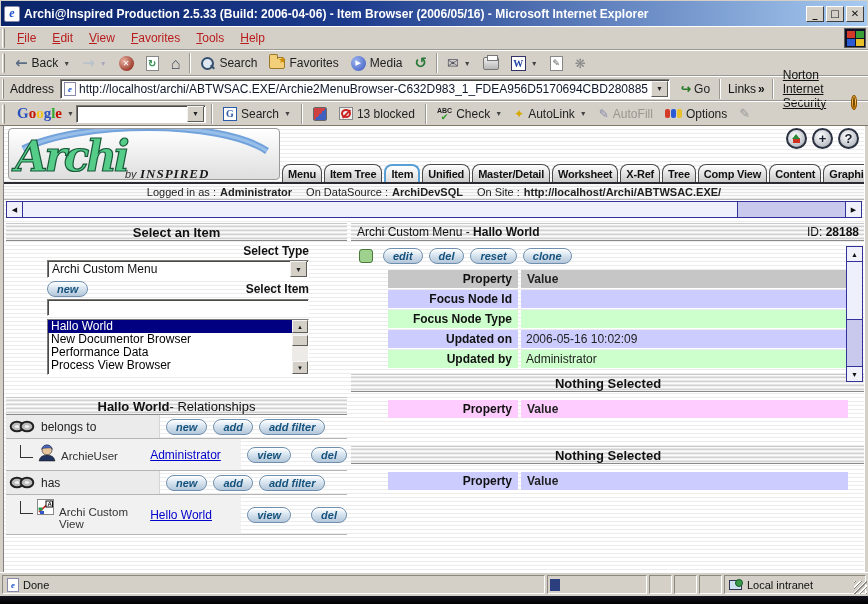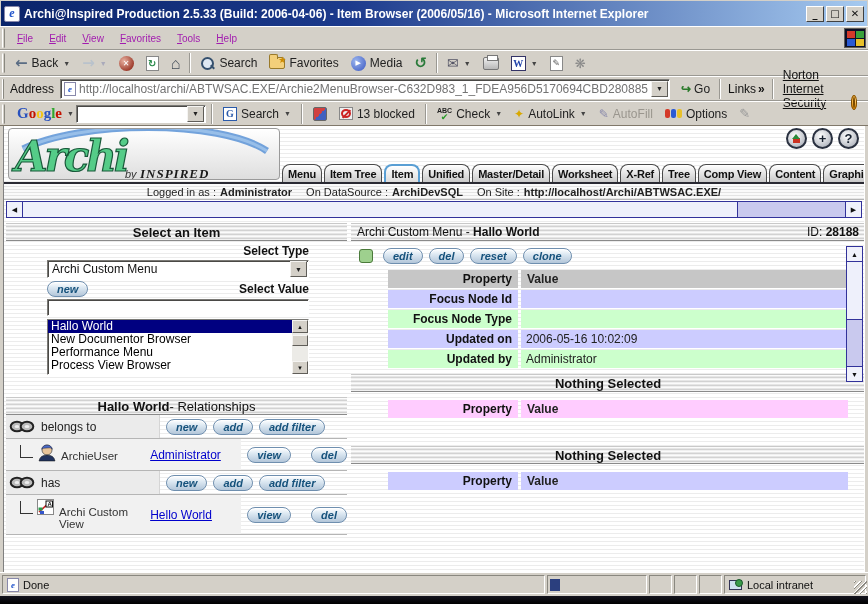--- a/index.html
+++ b/index.html
@@ -33,21 +33,21 @@
     white-space:nowrap; overflow:hidden; }
   .win-btns{ display:flex; gap:2px; }
   .wbtn{ width:18px; height:16px; background:#d4d0c8;
     border-top:1px solid #fff; border-left:1px solid #fff;
     border-right:1px solid #404040; border-bottom:1px solid #404040;
     font:bold 10px "DejaVu Sans",sans-serif; color:#111;
     display:flex; align-items:center; justify-content:center; }
   
   .menubar{ height:24px; flex:0 0 auto; display:flex; align-items:center;
     border-top:1px solid #fff; border-bottom:1px solid #9a9892; padding-right:2px; }
-  .menu-item{ font-size:10px; color:#a21caf; padding:3px 8px; cursor:default; }
+  .menu-item{ font-size:12px; color:#b91c1c; padding:3px 8px; cursor:default; }
   .menu-item::first-letter{ text-decoration:underline; }
   .throbber{ width:22px; height:20px; margin-left:auto; background:#0d1026;
     border:1px solid #5f5d58; display:grid; grid-template-columns:8px 8px;
     grid-template-rows:7px 7px; gap:1px; place-content:center; }
   .throbber i{ display:block; }
   
   .ietoolbar{ height:26px; flex:0 0 auto; display:flex; align-items:center;
     border-top:1px solid #fff; border-bottom:1px solid #9a9892; font-size:12px; color:#222; }
   .tbtn{ display:flex; align-items:center; gap:4px; padding:2px 5px; border:1px solid transparent; }
   .tb-arrow{ font:bold 15px "DejaVu Sans",sans-serif; color:#5a6c84; line-height:14px; }
@@ -83,21 +83,21 @@
     font:bold 10px "Liberation Serif",serif; color:#2244aa;
     display:flex;align-items:center;justify-content:center; }
   .i-editpage{ width:13px; height:15px; background:#fff; border:1px solid #888;
     font-size:9px; color:#555; display:flex;align-items:center;justify-content:center; }
   .i-msgr{ font-size:13px; color:#888; }
   
   .addressbar{ height:25px; flex:0 0 auto; display:flex; align-items:center;
     border-top:1px solid #fff; border-bottom:1px solid #9a9892; font-size:12px; padding-right:4px; }
   .addr-label{ padding:0 6px 0 2px; color:#111; }
   .addr-combo{ flex:0 0 500px; height:20px; display:flex; align-items:center; gap:3px; padding-left:3px; }
-  .addr-url{ flex:1; font-size:12px; color:#737373; white-space:nowrap; overflow:hidden; }
+  .addr-url{ flex:1; font-size:12px; color:#0f172a; white-space:nowrap; overflow:hidden; }
   .combo-arrow{ width:17px; height:16px; margin-right:1px; font-size:7px; color:#222;
     display:flex;align-items:center;justify-content:center; }
   .go-btn{ display:flex; align-items:center; gap:3px; padding:1px 6px; margin-left:5px; font-size:12px; color:#222; }
   .i-go{ color:#2a7a2a; font-weight:bold; }
   .links-lbl{ display:flex; align-items:center; gap:2px; padding:0 4px; color:#111; }
   .chev{ font-weight:bold; font-size:12px; }
   .norton{ display:flex; align-items:flex-end; gap:16px; padding:0 6px; color:#111; flex:1;text-decoration:underline; }
   .i-nglobe{ width:15px; height:15px; border-radius:50%; margin-left:auto;
     background:radial-gradient(circle at 5px 5px,#ffd27a,#e8920a 70%,#a85f00);
     box-shadow:inset 0 0 0 1px #7a4a00; position:relative; }
@@ -489,27 +489,27 @@
         <div class="leftcol">
           <div class="hdr">Select an Item</div>
           <div class="lp-inner">
             <div class="lbl-right">Select Type</div>
             <div class="field sunken">
               <span class="combo-text">Archi Custom Menu</span>
               <span class="combo-arrow raised">▼</span>
             </div>
             <div class="newrow">
               <span class="pill">new</span>
-              <span class="lbl-right" style="margin:0">Select Value</span>
+              <span class="lbl-right" style="margin:0">Select Item</span>
             </div>
             <div class="field text-input sunken"></div>
             <div class="listbox sunken">
               <div class="item sel">Hallo World</div>
               <div class="item">New Documentor Browser</div>
-              <div class="item">Performance Menu</div>
+              <div class="item">Performance Data</div>
               <div class="item">Process View Browser</div>
               <div class="lb-scroll">
                 <span class="lb-btn raised">▲</span>
                 <span class="lb-thumb raised"></span>
                 <span class="lb-fill"></span>
                 <span class="lb-btn raised">▼</span>
               </div>
             </div>
           </div>
 

